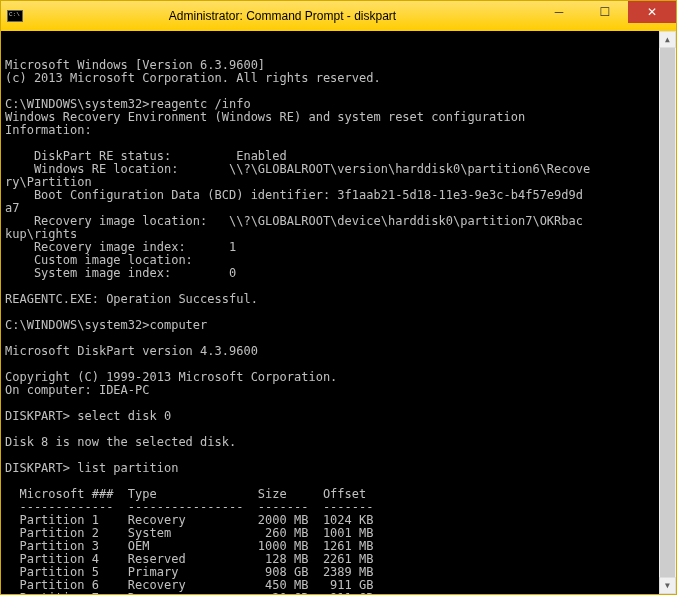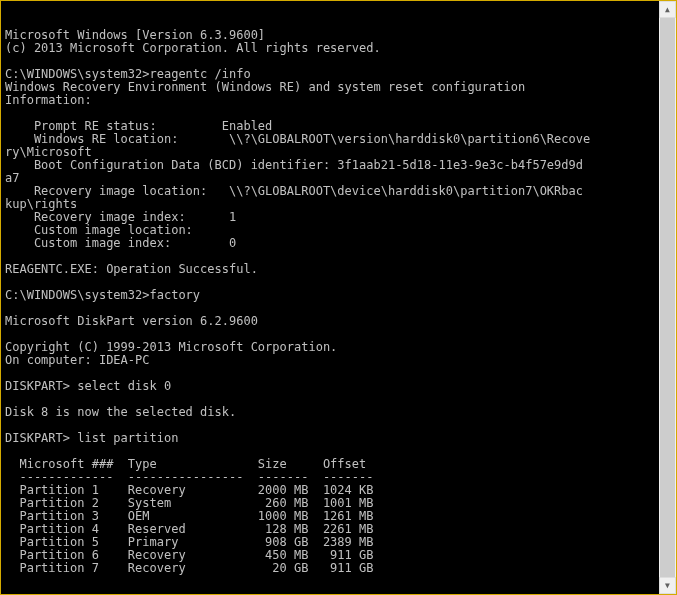--- a/index.html
+++ b/index.html
@@ -19,44 +19,55 @@
     .sb-btn { height: 17px; background: #f0f0f0; display: flex; align-items: center; justify-content: center; color: #606060; font-size: 8px; border: 1px solid #ddd; }
     .sb-track { flex: 1; background: #f0f0f0; position: relative; }
     .sb-thumb { position: absolute; left: 1px; right: 1px; top: 0; height: 100%; background: #cdcdcd; }
     .term-content { margin-right: 17px; }
     @keyframes blink { 50% { opacity: 0; } }
   </style>
 </head>
 <body>
 
 <div class="window">
+  <div class="titlebar">
+    <div class="ticon">
+        <div class="ticon-inner"></div>
+      </div>
+    <div class="title">Administrator: Command Prompt - diskpart</div>
+    <div class="winbtns">
+      <div class="winbtn min">─</div>
+      <div class="winbtn max">☐</div>
+      <div class="winbtn close">✕</div>
+    </div>
+  </div>
   <div class="terminal">
     <div class="term-content"><span>Microsoft Windows [Version 6.3.9600]</span>
 <span>(c) 2013 Microsoft Corporation. All rights reserved.</span>
 
 <span>C:\WINDOWS\system32&gt;</span><span>reagentc /info</span>
 <span>Windows Recovery Environment (Windows RE) and system reset configuration</span>
 <span>Information:</span>
 
-<span>    Prompt RE status:         </span><span>Enabled</span>
+<span>    DiskPart RE status:         </span><span>Enabled</span>
 <span>    Windows RE location:       </span><span>\\?\GLOBALROOT\version\harddisk0\partition6\Recove</span>
-<span>ry\Microsoft</span>
+<span>ry\Partition</span>
 <span>    Boot Configuration Data (BCD) identifier: </span><span>3f1aab21-5d18-11e3-9e3c-b4f57e9d9d</span>
 <span>a7</span>
 <span>    Recovery image location:   </span><span>\\?\GLOBALROOT\device\harddisk0\partition7\OKRbac</span>
 <span>kup\rights</span>
 <span>    Recovery image index:      </span><span>1</span>
 <span>    Custom image location:</span>
-<span>    Custom image index:        </span><span>0</span>
+<span>    System image index:        </span><span>0</span>
 
 <span>REAGENTC.EXE: Operation Successful.</span>
 
-<span>C:\WINDOWS\system32&gt;</span><span>factory</span>
+<span>C:\WINDOWS\system32&gt;</span><span>computer</span>
 
-<span>Microsoft DiskPart version 6.2.9600</span>
+<span>Microsoft DiskPart version 4.3.9600</span>
 
 <span>Copyright (C) 1999-2013 Microsoft Corporation.</span>
 <span>On computer: IDEA-PC</span>
 
 <span>DISKPART&gt; </span><span>select disk 0</span>
 
 <span>Disk 8 is now the selected disk.</span>
 
 <span>DISKPART&gt; </span><span>list partition</span>
 

